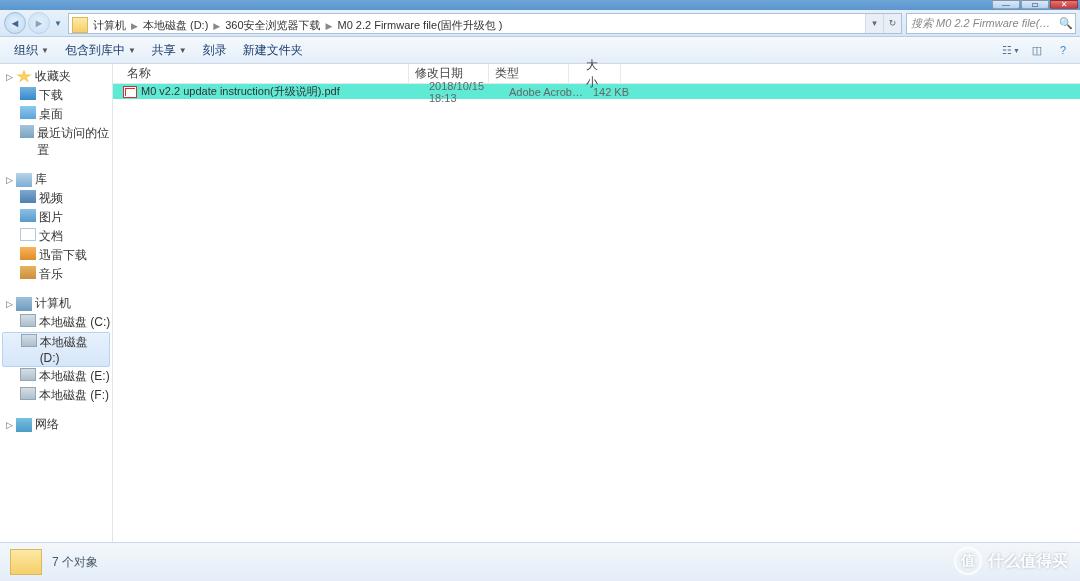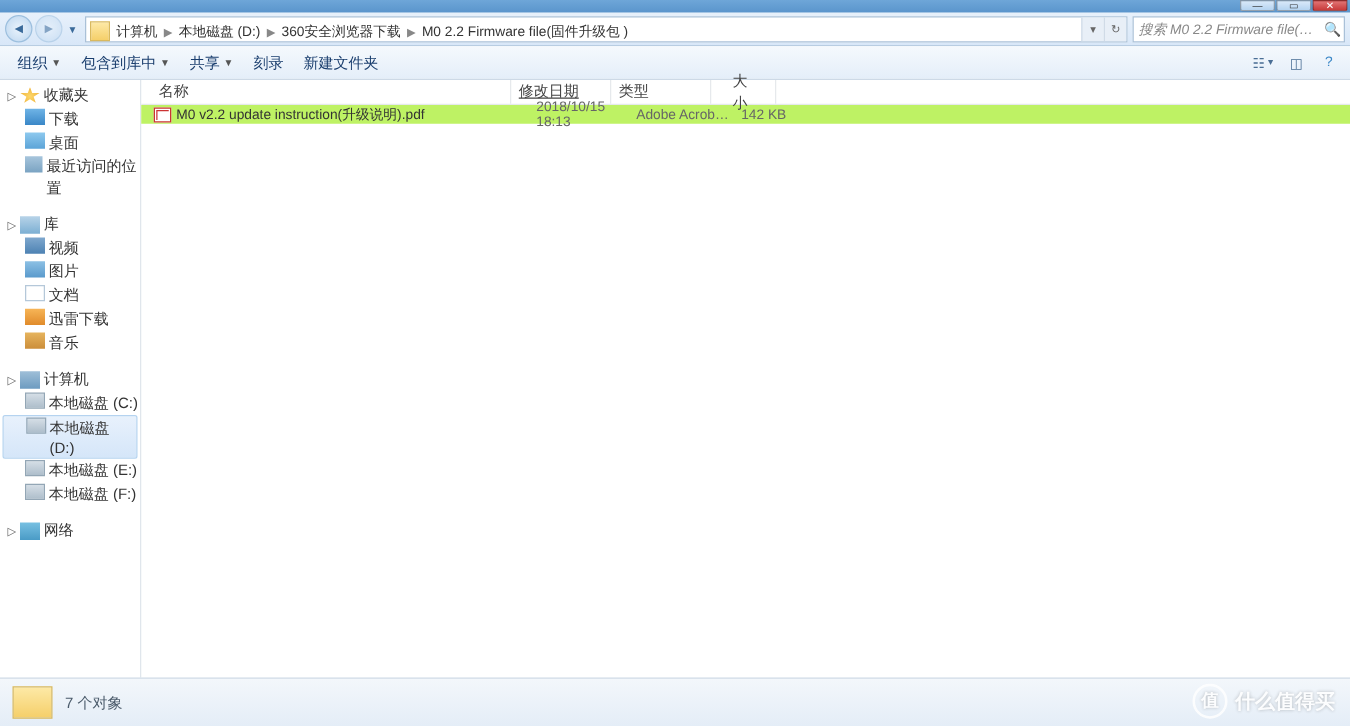--- a/index.html
+++ b/index.html
@@ -58,26 +58,26 @@
 .ic-thunder { background:linear-gradient(#f7b557,#e08b2b); }
 .ic-music { background:linear-gradient(#e6b45e,#cc8e3a); }
 .ic-comp { background:linear-gradient(#9fbfd8,#6d9bc0); }
 .ic-drive { background:linear-gradient(#d5dee6,#aebecb); border:1px solid #93a6b5; }
 .ic-net { background:linear-gradient(#77c0e2,#4a9bc6); }
 
 .content { flex:1; position:relative; }
 .columns { display:flex; font-size:12px; color:#444; border-bottom:1px solid #e6e9ec; height:20px; align-items:flex-end; padding-left:8px; }
 .col { border-right:1px solid #e6e9ec; height:100%; display:flex; align-items:center; padding-left:6px; }
 .col-name { width:288px; }
-.col-date { width:80px;text-decoration:underline; }
+.col-date { width:80px; }
 .col-type { width:80px; }
 .col-size { width:52px; text-align:right; padding-right:22px; justify-content:flex-end; }
 
 .row { display:flex; font-size:11px; color:#333; height:15px; align-items:center; padding-left:8px; }
-.row.sel { background:#bef264; }
+.row.sel { background:#5eead4; }
 .row .ficon { width:14px; height:12px; margin:0 4px 0 2px; display:inline-block; }
 .ic-pdf { background:#fff; border:1px solid #c33; box-shadow:inset 0 0 0 1px #fff, inset 2px 2px 0 #c33; }
 .ic-bin { background:#fff; border:1px solid #bbb; }
 .c-name { width:282px; overflow:hidden; white-space:nowrap; text-overflow:ellipsis; }
 .c-date { width:80px; padding-left:6px; color:#666; }
 .c-type { width:80px; padding-left:6px; color:#666; overflow:hidden; white-space:nowrap; text-overflow:ellipsis; }
 .c-size { width:52px; text-align:right; padding-right:6px; color:#666; }
 
 
 .statusbar { position:absolute; bottom:0; left:0; right:0; height:39px; background:linear-gradient(#f3f7fb,#e4edf7); border-top:1px solid #cdd9e6; display:flex; align-items:center; padding-left:10px; font-size:12px; color:#4a5a6a; }

